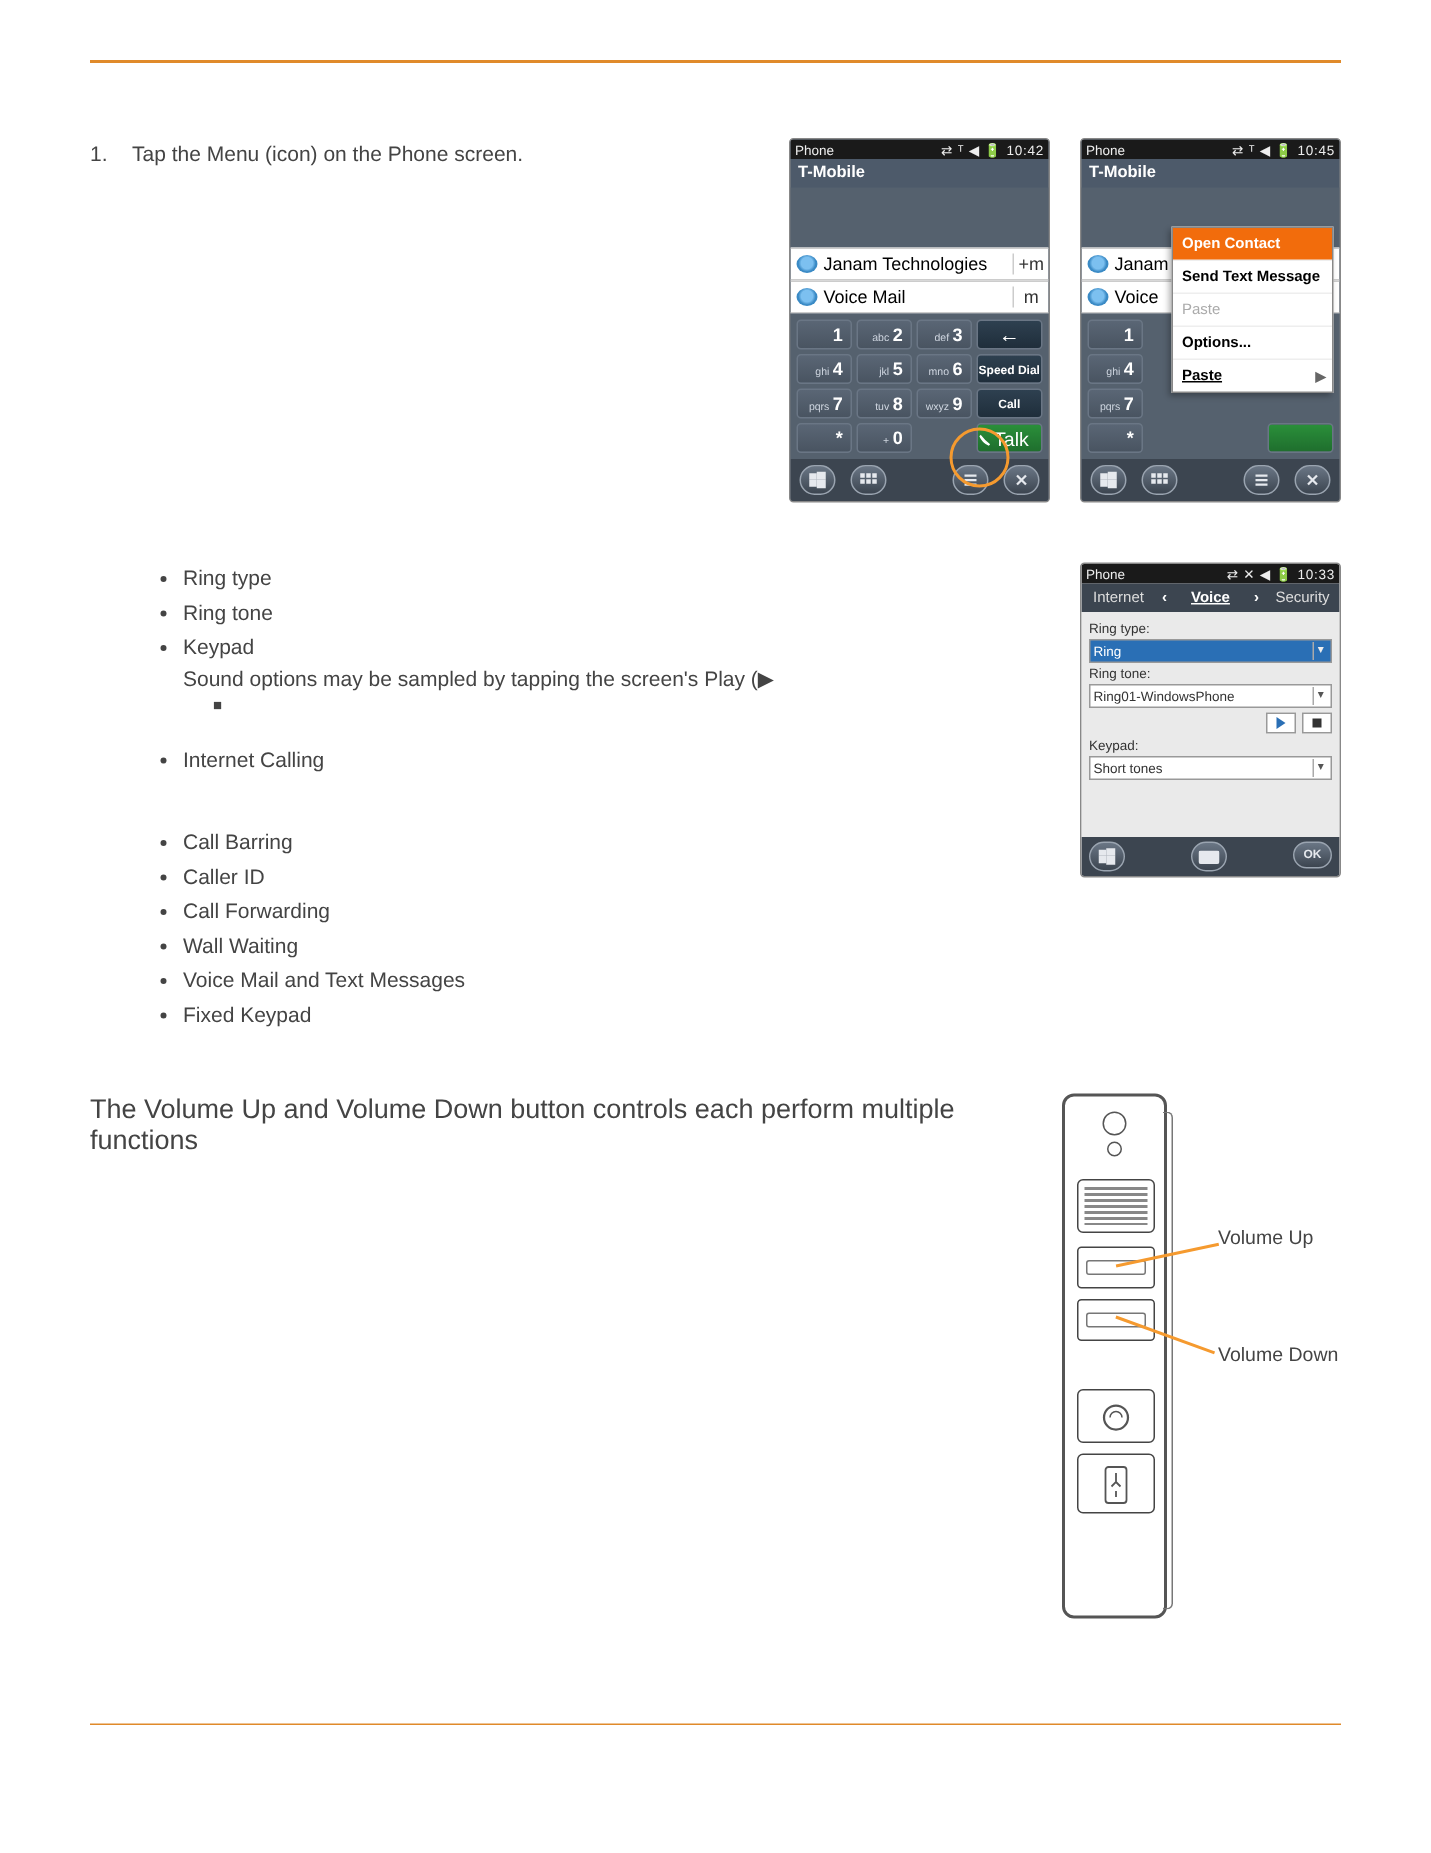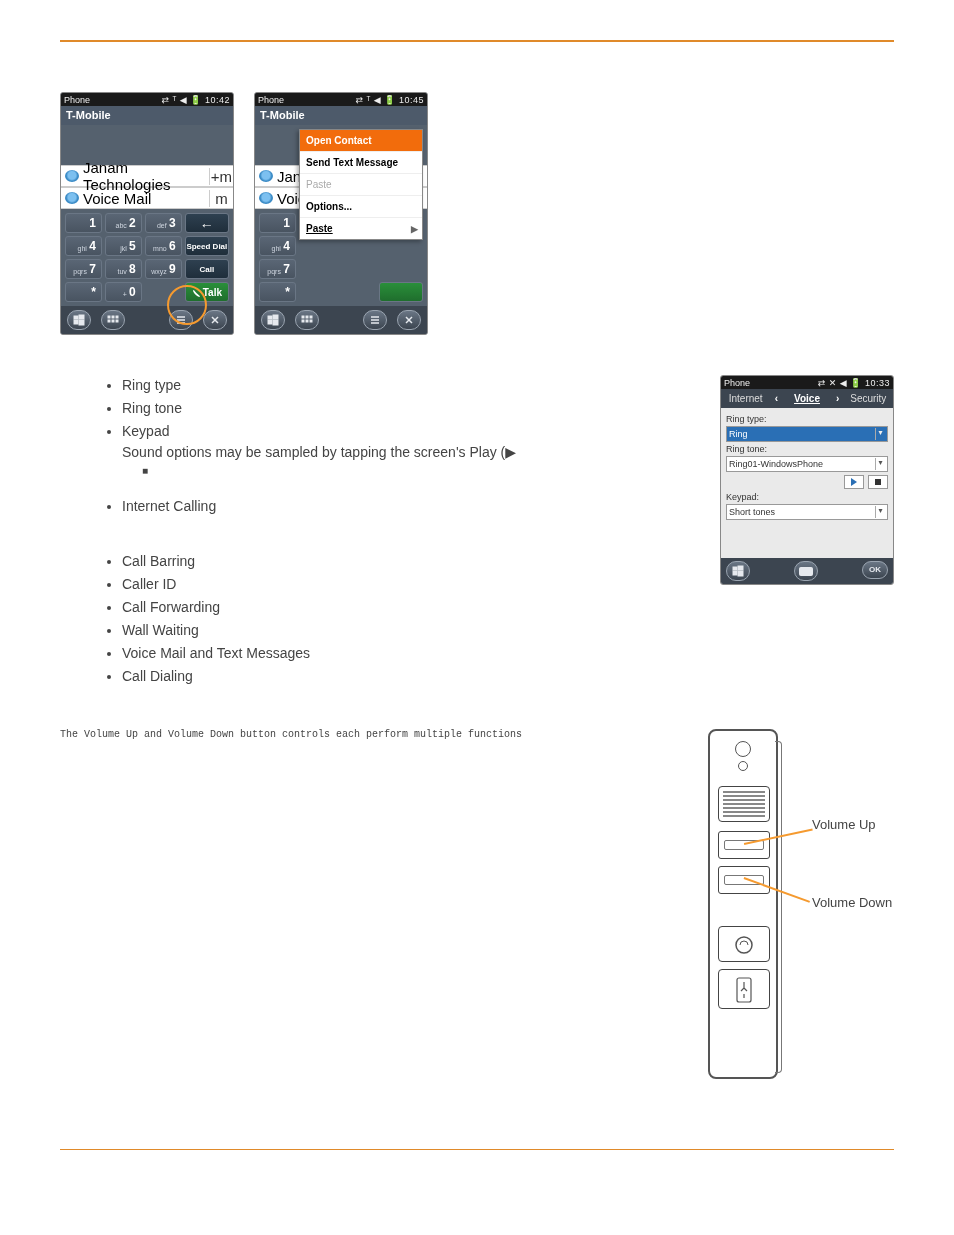--- a/index.html
+++ b/index.html
@@ -13,42 +13,42 @@
 
   
   .phones { display: flex; gap: 20px; }
   .phone { width: 174px; background: #4d5a6a; border: 1px solid #888; border-radius: 3px; overflow: hidden; font-family: Tahoma, sans-serif; }
   .statusbar { display: flex; align-items: center; justify-content: space-between; font-size: 9px; background:#1a1a1a; color:#eee; padding:0 3px; height:13px; }
   .statusbar .left { }
   .statusbar .right { letter-spacing: 0.5px; }
   .carrier { font-size: 11px; font-weight: bold; color:#fff; padding: 3px 5px 4px 5px; }
   .banner { background:#55616e; height:40px; }
   .entries { background:#fff; }
-  .entry { display:flex; align-items:center; border-top:1px solid #ccc; border-bottom:1px solid #ccc; height:22px; font-size:15px; color:#000; }
+  .entry { display:flex; align-items:center; border-top:1px solid #ccc; border-bottom:1px solid #ccc; height:22px; font-size:12px; color:#000; }
   .entry .ico { width:14px; height:12px; margin:0 4px; display:inline-block; background: radial-gradient(circle at 50% 45%, #7cc0f0 40%, #3a8ac5 60%); border-radius:50%; }
   .entry .name { flex:1; }
   .entry .key { width:24px; text-align:center; border-left:1px solid #ccc; color:#333; }
 
   .dialpad-area { padding:4px 4px 4px 4px; background:#55616e; }
   .dialpad-grid { display:grid; grid-template-columns: 1fr 1fr 1fr 1.2fr; gap:3px; }
   .dkey { background:linear-gradient(#5a6675,#495461); border:1px solid #6a7685; border-radius:3px; text-align:right; padding:2px 5px; color:#fff; font-size:10px; height:20px; position:relative; }
   .dkey .pre { font-size:7px; color:#cfd6e0; position:absolute; right:14px; bottom:3px; }
   .dkey .num { font-size:12px; font-weight:bold; }
   .fnkey { background:linear-gradient(#2e4050,#1f2e3b); border:1px solid #6a7685; border-radius:3px; text-align:center; font-size:8px; font-weight:bold; color:#fff; height:20px; line-height:20px; }
-  .actkey { background:linear-gradient(#2a8f3a,#1f6e2d); border:1px solid #6a7685; border-radius:3px; height:20px; text-align:center; color:#fff; font-weight:bold; font-size:10px; line-height:20px; }
+  .actkey { background:linear-gradient(#2a8f3a,#1f6e2d); border:1px solid #6a7685; border-radius:3px; height:20px; color:#fff; font-weight:normal; font-size:13px; line-height:20px; }
   .actkey svg { vertical-align:middle; margin-right:2px; }
   .arrow-key { font-size:14px; line-height:18px; }
 
   .softbar { display:flex; align-items:center; justify-content:space-between; padding:4px 6px; background:#3c4550; }
   .softbtn { width:24px; height:20px; border:1px solid #9aa4b0; border-radius:12px; background:linear-gradient(#6a7685,#3c4550); display:flex; align-items:center; justify-content:center; }
   .softbtn svg { stroke:#e6e9ee; fill:#e6e9ee; }
   .spacer { width:24px; }
 
   
-  .ctxmenu { position:absolute; right:4px; top:36px; width:124px; background:#fff; border:1px solid #888; font-size:10px; box-shadow:-2px 2px 4px rgba(0,0,0,0.3); }
+  .ctxmenu { position:absolute; right:4px; top:58px; width:108px; background:#fff; border:1px solid #888; font-size:10px; box-shadow:-2px 2px 4px rgba(0,0,0,0.3); }
   .ctxitem { padding:5px 6px; border-bottom:1px solid #eee; color:#000; font-weight:bold; }
   .ctxitem.highlight { background:#f26c0c; color:#fff; }
   .ctxitem.dim { color:#aaa; font-weight:normal; }
   .ctxitem.last { border-bottom:none; display:flex; align-items:center; justify-content:space-between; padding-right:4px; }
   .phone-with-ctx { position:relative; }
   .ctxitem .chev { font-size:9px; color:#666; }
 
   .menu-highlight-ring { position:absolute; width:40px; height:40px; border:2px solid #f59a2f; border-radius:50%; pointer-events:none; }
 
   
@@ -71,21 +71,21 @@
   
   .row2 { display:flex; gap:30px; margin-top:40px; align-items:flex-start; }
   .bullets { flex:1; font-size:14px; line-height:1.5; padding-left:58px; }
   .bullets ul { list-style: disc; margin-left: 4px; }
   .bullets li { margin-bottom:2px; }
   .bullets .sq { font-size:10px; margin-left:20px; }
   .bullets .gap { height:16px; }
 
   
   .row3 { display:flex; margin-top:40px; align-items:flex-start; gap:10px; }
-  .voltext { flex:1; font-size:10px; padding-top:0;font-family:Liberation Mono, monospace; }
+  .voltext { flex:1; font-size:18px; padding-top:0; }
   .diagram-wrap { position:relative; width:220px; height:380px; }
   .devcol { position:absolute; left:34px; top:0; width:70px; height:350px; border:2px solid #555; border-radius:8px; background:#fff; }
   .devcol:after { content:""; position:absolute; right:-6px; top:10px; width:6px; height:330px; border:1px solid #777; border-left:none; border-radius:0 4px 4px 0; }
   .sidebtn { position:absolute; left:8px; width:52px; border:1.5px solid #444; border-radius:4px; background:#fff; }
   .sidebtn.b1 { top:55px; height:36px; }
   .sidebtn.b1:after{ content:""; position:absolute; inset:4px; background:repeating-linear-gradient(#888,#888 2px,#fff 2px,#fff 4px); }
   .sidebtn.b2 { top:100px; height:28px; border-radius:3px; }
   .sidebtn.b3 { top:135px; height:28px; border-radius:3px; }
   .sidebtn.b3:after,.sidebtn.b2:after { content:""; position:absolute; left:10%; right:10%; top:30%; bottom:30%; border:1px solid #777; border-radius:2px; }
   .sidebtn.b4 { top:195px; height:36px; }
@@ -102,20 +102,23 @@
   .vlabel.v2 { top:166px; }
 
   .bot-rule { height:1px; background:#e08a2a; margin-top:40px; }
 </style>
 </head>
 <body>
 
 <div class="top-rule"></div>
 
 <div class="inst-row">
+  <div class="inst-text">
+    <span class="step-num">1.</span><span>Tap the Menu (icon) on the Phone screen.</span>
+  </div>
 
   <div class="phones">
 
     <div class="phone" style="position:relative;">
       <div class="statusbar">
         <span class="left">Phone</span>
         <span class="right">⇄ ᵀ ◀ 🔋 <span>10:42</span></span>
       </div>
       <div class="carrier">T-Mobile</div>
       <div class="banner"></div>
@@ -294,21 +297,21 @@
       <li>Internet Calling</li>
     </ul>
     <div class="gap"></div>
     <div class="gap"></div>
     <ul>
       <li>Call Barring</li>
       <li>Caller ID</li>
       <li>Call Forwarding</li>
       <li>Wall Waiting</li>
       <li>Voice Mail and Text Messages</li>
-      <li>Call Dialing</li>
+      <li>Fixed Keypad</li>
     </ul>
   </div>
 
   <div class="settings-phone">
     <div class="statusbar">
       <span class="left">Phone</span>
       <span class="right">⇄ ✕ ◀ 🔋 <span>10:33</span></span>
     </div>
     <div class="tabs">
       <div class="tab">Internet</div>

